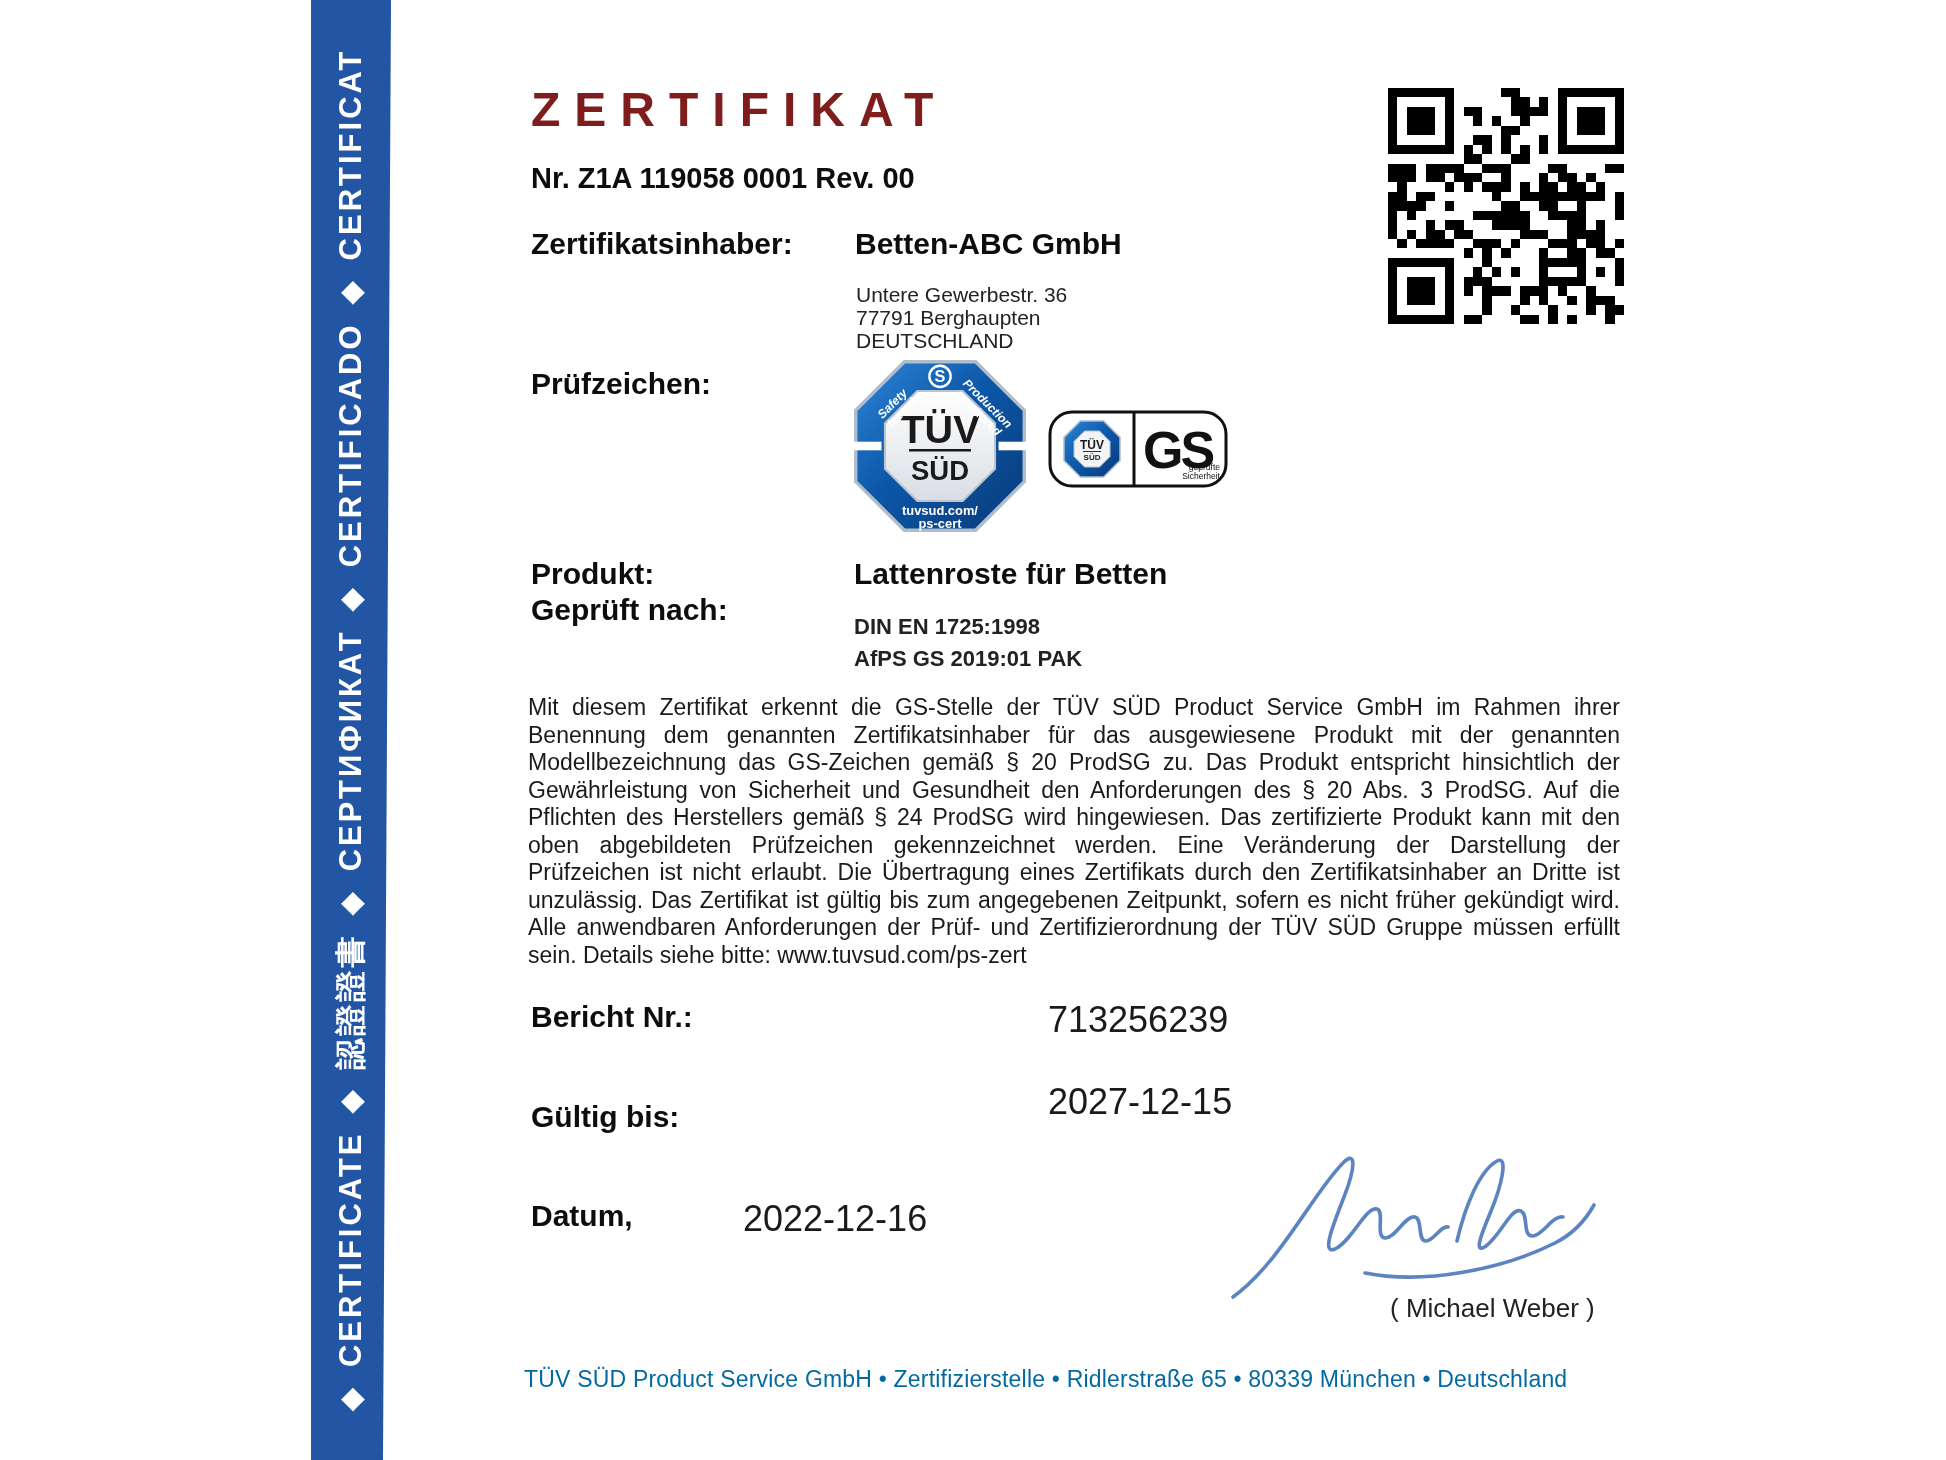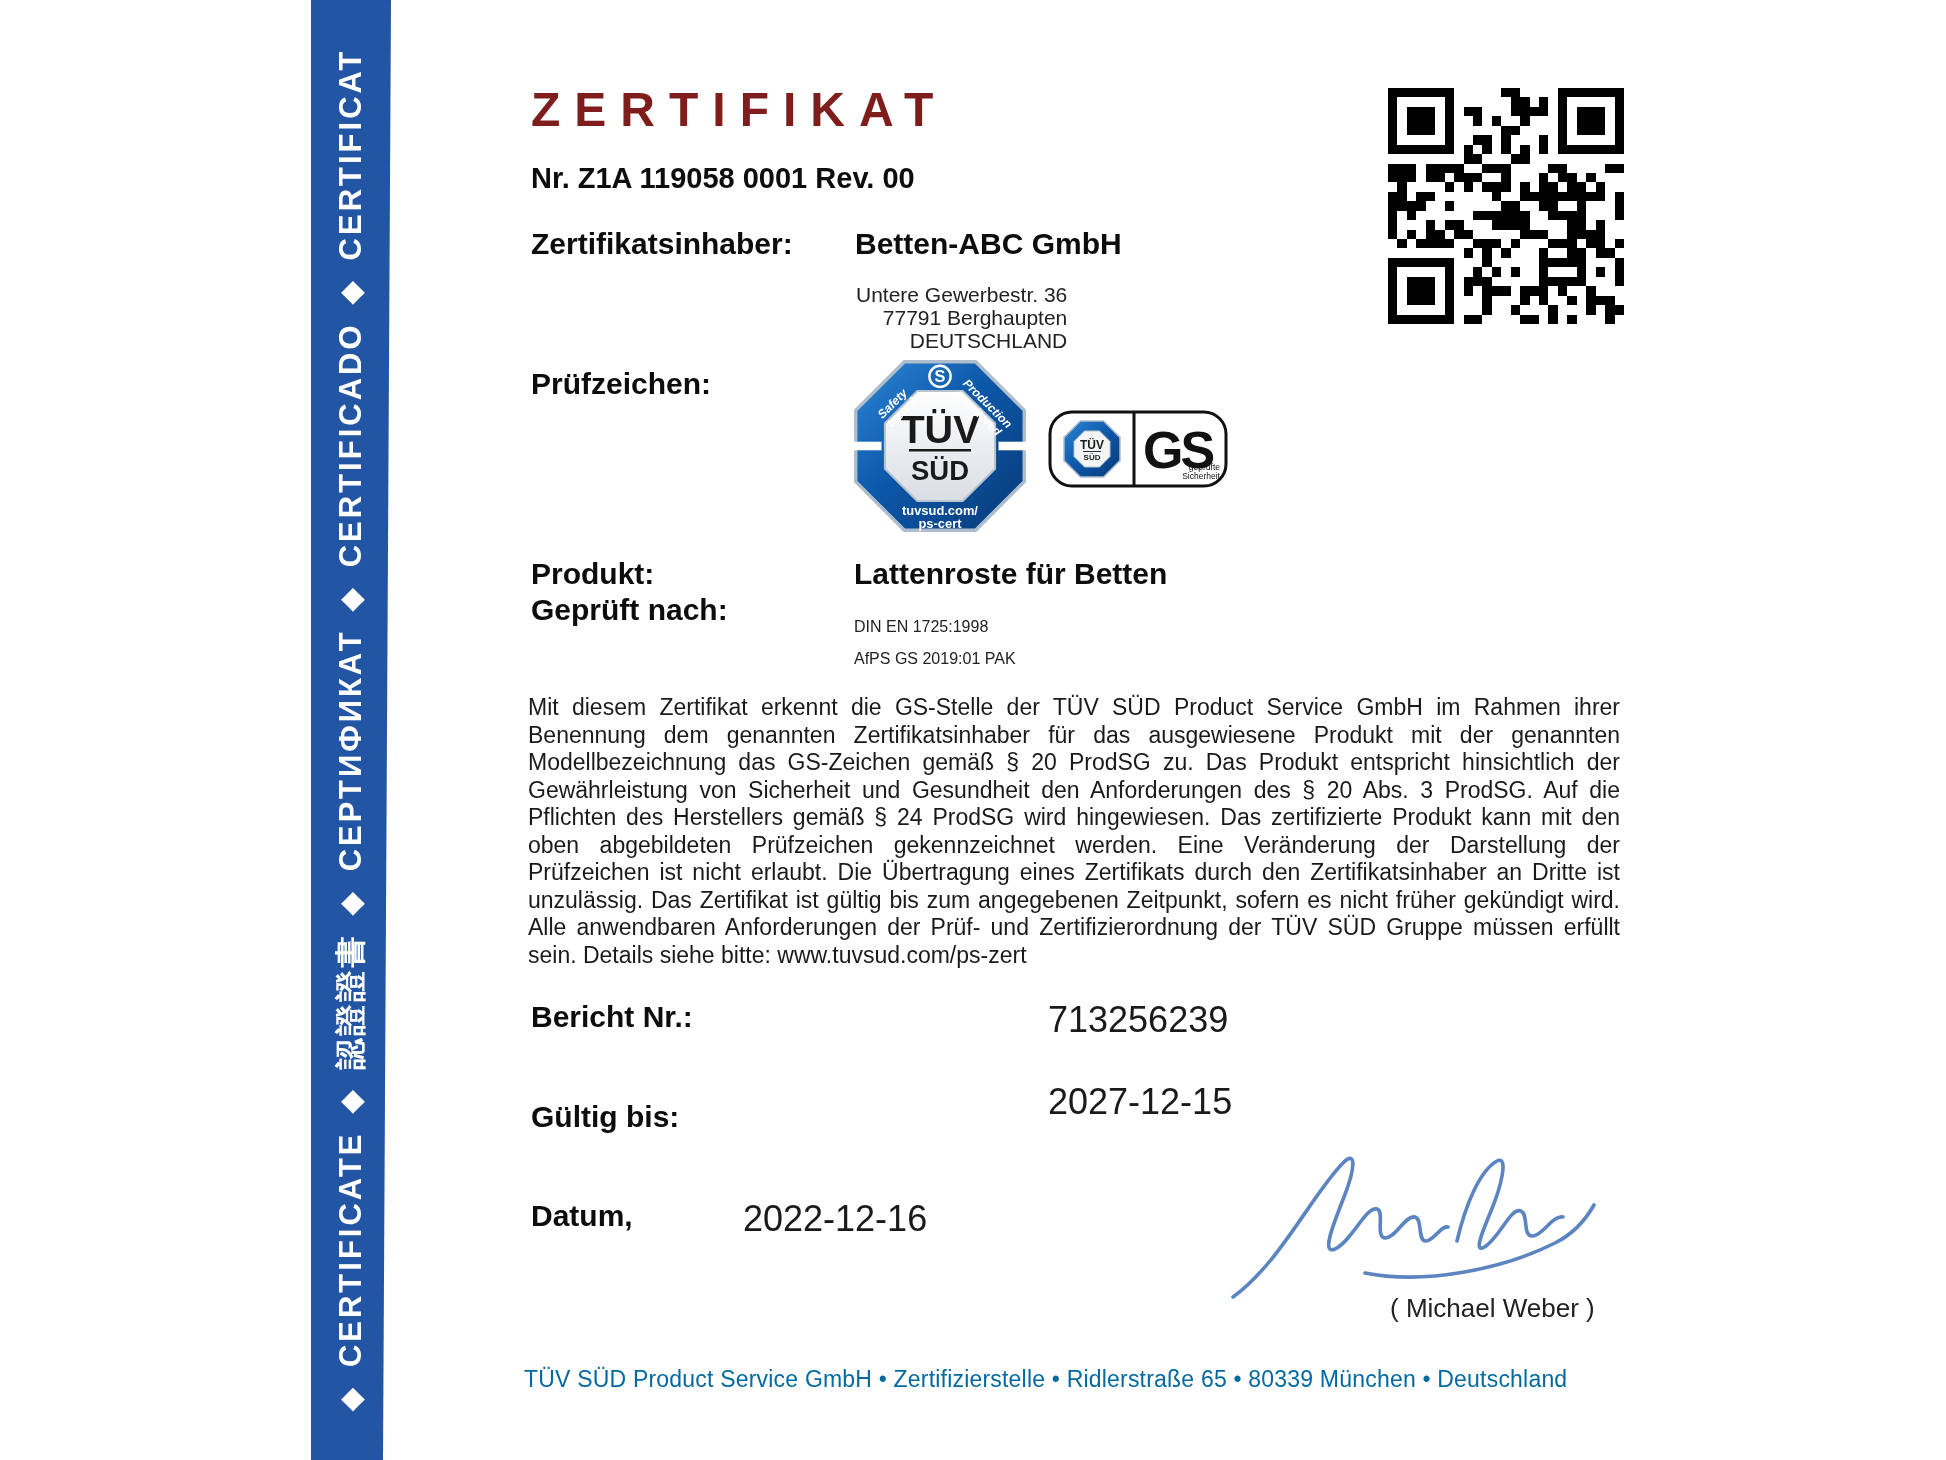--- a/index.html
+++ b/index.html
@@ -21,21 +21,21 @@
     color:#ffffff;font-weight:bold;font-size:31px;letter-spacing:3px;word-spacing:6px;
     white-space:nowrap;
   }
   .abs{position:absolute;line-height:1;white-space:nowrap;}
   .title{font-weight:bold;font-size:48px;letter-spacing:14px;color:#7f1d1d;}
   .certno{font-weight:bold;font-size:29px;color:#0d0d0d;}
   .lbl{font-weight:bold;font-size:30px;color:#0d0d0d;}
   .val-bold{font-weight:bold;font-size:30px;color:#0d0d0d;}
   .val-reg{font-size:36px;color:#1a1a1a;}
   .addr{font-size:21px;line-height:23px;color:#222;white-space:nowrap;}
-  .standards{font-size:16px;line-height:32px;color:#222;white-space:nowrap;}
+  .standards{font-size:22px;line-height:32px;color:#222;white-space:nowrap;font-weight:bold;}
   .para{
     position:absolute;left:528px;top:694px;width:1092px;
     font-size:23px;line-height:27.5px;color:#1a1a1a;text-align:justify;white-space:normal;
   }
   .signname{font-size:26px;color:#222;}
   .footer{font-size:23px;color:#0369a1;letter-spacing:0.2px;}
   svg{display:block;}
 </style>
 </head>
 <body>
@@ -272,21 +272,21 @@
             <rect x="17" y="24" width="1" height="1"></rect>
             <rect x="19" y="24" width="1" height="1"></rect>
             <rect x="23" y="24" width="1" height="1"></rect>
           </g>
       </g>
     </svg>
   </div>
 
   <div class="abs lbl" style="left:531px;top:229px;">Zertifikatsinhaber:</div>
   <div class="abs val-bold" style="left:855px;top:229px;">Betten-ABC GmbH</div>
-  <div class="abs addr" style="left:856px;top:283px;text-align:right;">
+  <div class="abs addr" style="left:856px;top:283px;">
     <div>Untere Gewerbestr. 36</div>
     <div>77791 Berghaupten</div>
     <div>DEUTSCHLAND</div>
   </div>
 
   <div class="abs lbl" style="left:531px;top:369px;">Prüfzeichen:</div>
 
   <div class="abs" style="left:853px;top:360px;width:174px;height:172px;">
     <svg width="174" height="172" viewBox="0 0 100 100">
       <defs>

